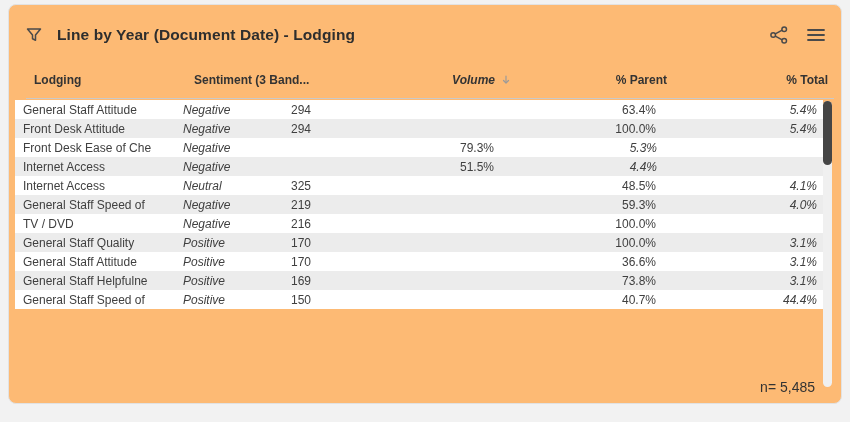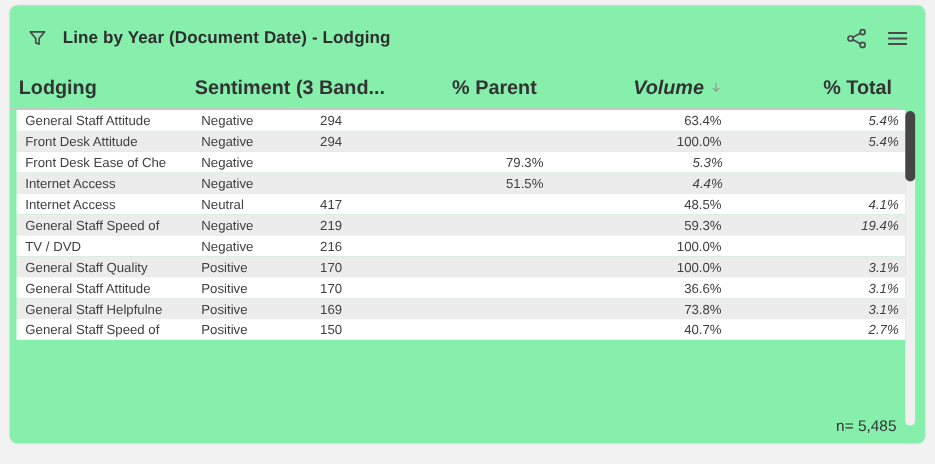--- a/index.html
+++ b/index.html
@@ -8,21 +8,21 @@
     font-family: "Liberation Sans", "DejaVu Sans", sans-serif;
     background: #f2f2f2;
     position: relative;
     overflow: hidden;
   }
   .page { position: absolute; inset: 0; background: #f2f2f2; }
   .card {
     position: absolute;
     left: 8px; top: 4px;
     width: 834px; height: 400px;
-    background: #86efac;
+    background: #fdba74;
     border: 1px solid #e2e2e2;
     border-radius: 8px;
     overflow: hidden;
   }
   
   .widget-header {
     position: absolute;
     left: 0; top: 14px;
     width: 100%; height: 32px;
     display: flex; align-items: center;
@@ -41,44 +41,44 @@
   .spacer { flex: 1 1 auto; }
   .icon.share { margin-right: 18px; }
   
   .thead, .row {
     display: grid;
     grid-template-columns: 164px 112px 210px 162px 160px;
     align-items: center;
   }
   .thead {
     position: absolute;
-    left: 0; top: 56px;
+    left: 17px; top: 56px;
     width: 808px; height: 38px;
     border-bottom: 1px solid #c9c9c9;
     font-weight: bold;
-    font-size: 18px;
+    font-size: 12px;
     color: #333333;
   }
   .th { white-space: nowrap; }
   .th.c1 { padding-left: 8px; }
   .th.c2 { padding-left: 4px; overflow: visible; }
   .th.c3 { text-align: right; padding-right: 2px; font-style: italic; display: flex; justify-content: flex-end; align-items: center; }
   .th.c3 .sort { margin-left: 7px; display: inline-flex; font-style: normal; }
   .th.c4 { text-align: right; padding-right: 7px; }
   .th.c5 { text-align: right; padding-right: 6px; }
   .tbody {
     position: absolute;
     left: 6px; top: 95px;
     width: 808px;
   }
   .row { height: 19px; background: #ffffff; font-size: 12px; color: #404040; }
   .row:nth-child(even) { background: #ececec; }
   .td { white-space: nowrap; }
   .td.c1 { padding-left: 8px; overflow: hidden; }
-  .td.c2 { padding-left: 4px; overflow: hidden; }
+  .td.c2 { padding-left: 4px; overflow: hidden; font-style: italic; }
   .td.c3 { text-align: left; padding-right: 6px; }
   .td.c4 { text-align: right; padding-right: 7px; }
   .td.c5 { text-align: right; padding-right: 6px; font-style: italic; }
   
   .footer {
     position: absolute;
     right: 26px; top: 374px;
     font-size: 14px;
     color: #333333;
     white-space: nowrap;
@@ -129,30 +129,30 @@
           <line x1="1" y1="2" x2="17" y2="2"></line>
           <line x1="1" y1="7" x2="17" y2="7"></line>
           <line x1="1" y1="12" x2="17" y2="12"></line>
         </svg>
       </span>
     </div>
 
     <div class="thead">
       <div class="th c1">Lodging</div>
       <div class="th c2">Sentiment (3 Band...</div>
-      <div class="th c4">% Parent</div>
       <div class="th c3">
         <span>Volume</span>
         <span class="sort">
           <svg width="8" height="9" viewBox="0 0 8 9" fill="none" stroke="#9a9a9a" stroke-width="1.2" stroke-linecap="round" stroke-linejoin="round">
             <line x1="4" y1="1" x2="4" y2="7.5"></line>
             <path d="M1.5 5.5 L4 8 L6.5 5.5"></path>
           </svg>
         </span>
       </div>
+      <div class="th c4">% Parent</div>
       <div class="th c5">% Total</div>
     </div>
 
     <div class="tbody" id="tbody">
   <div class="row">
     <div class="td c1">General Staff Attitude</div>
     <div class="td c2">Negative</div>
     <div class="td c3">294</div>
     <div class="td c4">63.4%</div>
     <div class="td c5">5.4%</div>
@@ -176,31 +176,31 @@
   <div class="row">
     <div class="td c1">Internet Access</div>
     <div class="td c2">Negative</div>
     <div class="td c4">51.5%</div>
     <div class="td c5">4.4%</div>
   </div>
 
   <div class="row">
     <div class="td c1">Internet Access</div>
     <div class="td c2">Neutral</div>
-    <div class="td c3">417</div>
+    <div class="td c3">325</div>
     <div class="td c4">48.5%</div>
     <div class="td c5">4.1%</div>
   </div>
 
   <div class="row">
     <div class="td c1">General Staff Speed of</div>
     <div class="td c2">Negative</div>
     <div class="td c3">219</div>
     <div class="td c4">59.3%</div>
-    <div class="td c5">19.4%</div>
+    <div class="td c5">4.0%</div>
   </div>
 
   <div class="row">
     <div class="td c1">TV / DVD</div>
     <div class="td c2">Negative</div>
     <div class="td c3">216</div>
     <div class="td c4">100.0%</div>
   </div>
 
   <div class="row">
@@ -225,21 +225,21 @@
     <div class="td c3">169</div>
     <div class="td c4">73.8%</div>
     <div class="td c5">3.1%</div>
   </div>
 
   <div class="row">
     <div class="td c1">General Staff Speed of</div>
     <div class="td c2">Positive</div>
     <div class="td c3">150</div>
     <div class="td c4">40.7%</div>
-    <div class="td c5">2.7%</div>
+    <div class="td c5">44.4%</div>
   </div>
 </div>
 
     <div class="footer">n= 5,485</div>
 
     <div class="scrolltrack">
       <div class="scrollthumb"></div>
     </div>
 
   </div>

